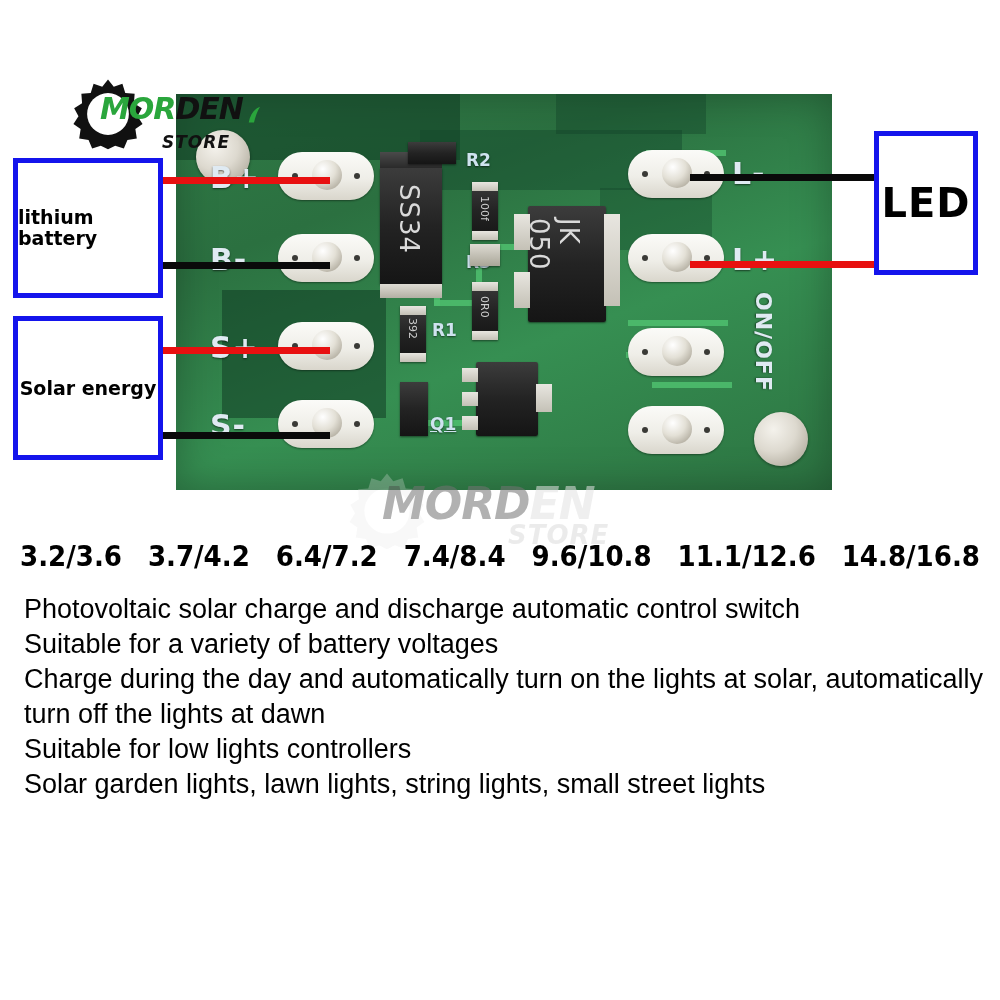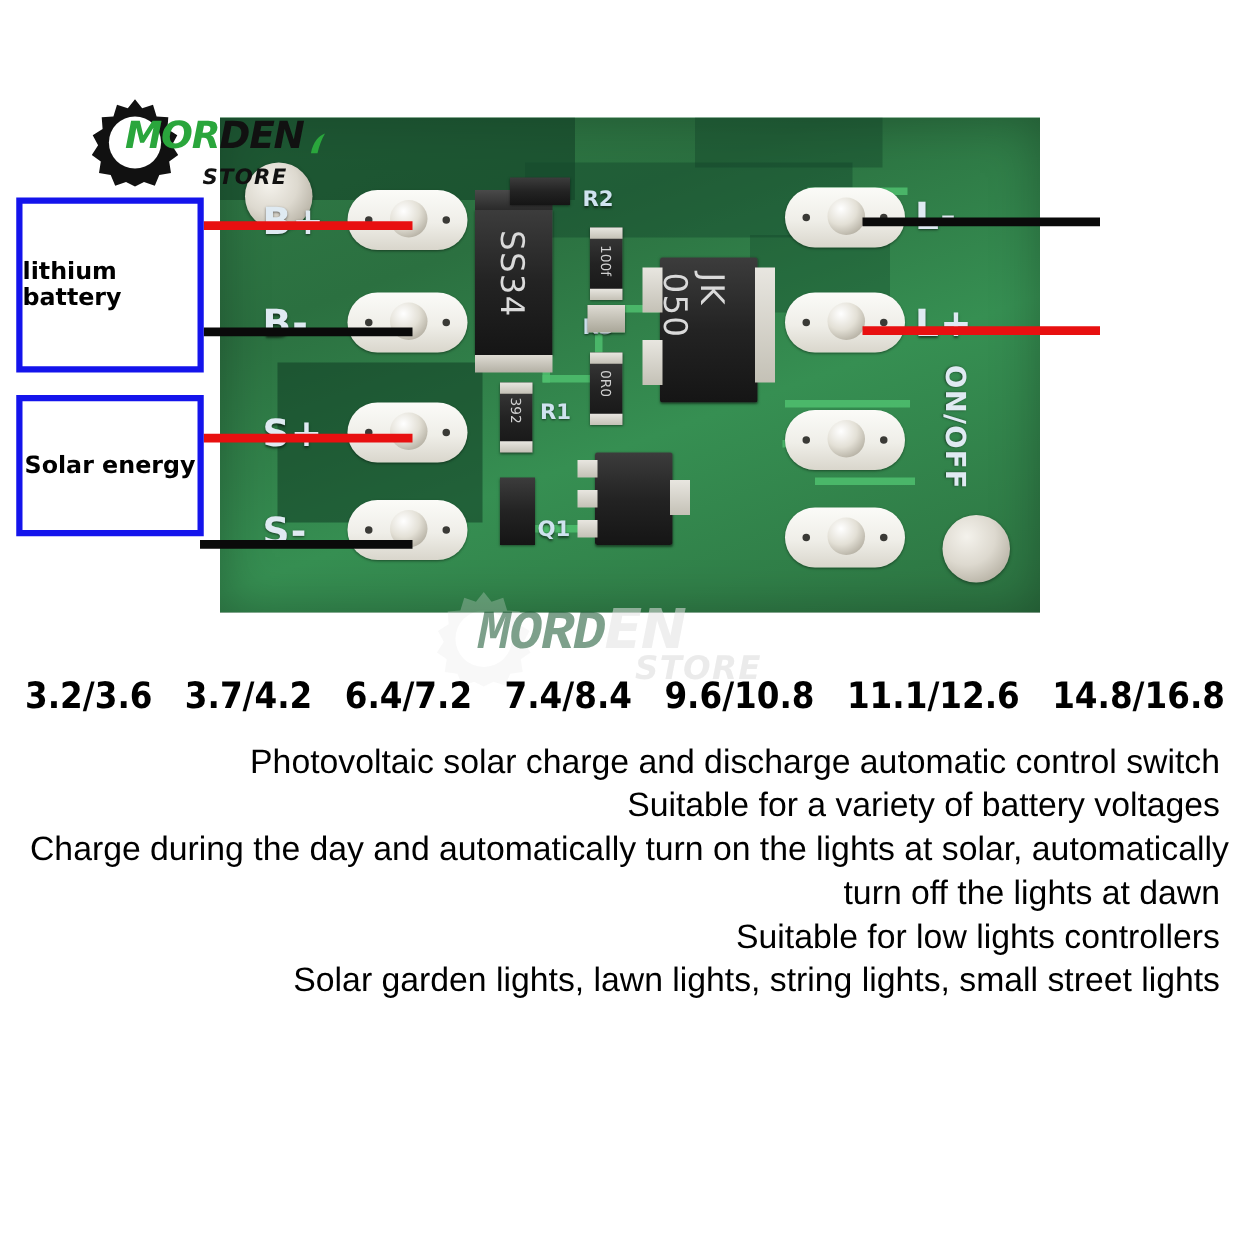--- a/index.html
+++ b/index.html
@@ -204,21 +204,21 @@
   }
   .callout span {
     font-family: "DejaVu Sans", sans-serif;
     font-weight: bold;
     color: #000;
     text-align: left;
     line-height: 1.1;
   }
   #callout-battery { left: 13px;  top: 158px; width: 150px; height: 140px; }
   #callout-battery span { font-size: 19px; }
-  #callout-solar   { left: 13px;  top: 316px; width: 150px; height: 113px; }
+  #callout-solar   { left: 13px;  top: 316px; width: 150px; height: 144px; }
   #callout-solar span { font-size: 19px; }
   #callout-led     { left: 874px; top: 131px; width: 104px; height: 144px; }
   #callout-led span { font-size: 40px; letter-spacing: 1px; }
 
   
   .wire {
     position: absolute;
     height: 7px;
     z-index: 25;
   }
@@ -248,21 +248,21 @@
     position: absolute;
     left: 52px;
     top: 10px;
     font-family: "DejaVu Sans", sans-serif;
     font-weight: bold;
     font-style: italic;
     font-size: 44px;
     letter-spacing: -1px;
     white-space: nowrap;
   }
-  #pcb-watermark .wm2-mor   { color: #14532d; font-family: Liberation Mono, monospace; }
+  #pcb-watermark .wm2-mor   { color: #737373; }
   #pcb-watermark .wm2-den   { color: #e2e2e2; }
   #pcb-watermark .wm2-store {
     position: absolute;
     left: 178px;
     top: 52px;
     font-family: "DejaVu Sans", sans-serif;
     font-weight: bold;
     font-style: italic;
     font-size: 26px;
     color: #dcdcdc;
@@ -288,21 +288,21 @@
     color: #000;
     white-space: nowrap;
   }
 
   
   #description {
     position: absolute;
     left: 24px;
     top: 592px;
     width: 952px;
-    text-align: right;
+    text-align: left;
     z-index: 20;
   }
   #description p {
     margin: 0;
     font-family: "Liberation Sans", sans-serif;
     font-size: 27px;
     line-height: 35px;
     color: #000;
     white-space: nowrap;
   }
@@ -427,21 +427,21 @@
 
     <div class="smd" style="left:352px; top:112px; width:78px; height:116px; border-radius:2px;">
       <div class="cap" style="left:-14px; top:8px;  width:16px; height:36px;"></div>
       <div class="cap" style="left:-14px; top:66px; width:16px; height:36px;"></div>
       <div class="cap" style="left:76px;  top:8px;  width:16px; height:92px;"></div>
       <div class="code big" style="left:56px; top:12px;">JK</div>
       <div class="code big" style="left:26px; top:12px;">050</div>
     </div>
 
     <div class="smd" style="left:224px; top:288px; width:28px; height:54px;"></div>
-    <div class="silk small" style="left:254px; top:320px;">Q1</div>
+    <div class="silk small" style="left:254px; top:320px;text-decoration:underline;">Q1</div>
 
     <div class="smd" style="left:300px; top:268px; width:62px; height:74px; border-radius:2px;">
       <div class="cap" style="left:-14px; top:6px;  width:16px; height:14px;"></div>
       <div class="cap" style="left:-14px; top:30px; width:16px; height:14px;"></div>
       <div class="cap" style="left:-14px; top:54px; width:16px; height:14px;"></div>
       <div class="cap" style="left:60px;  top:22px; width:16px; height:28px;"></div>
     </div>
 
     <div class="smd" style="left:232px; top:48px; width:48px; height:22px;"></div>
     <div class="smd" style="left:294px; top:150px; width:30px; height:22px; background:linear-gradient(180deg,#dedbd3,#a9a698);"></div>
@@ -461,20 +461,23 @@
   <div class="wire red" style="left:160px; top:347px; width:170px;"></div>
   <div class="wire black" style="left:160px; top:432px; width:170px;"></div>
   <div class="wire black" style="left:690px; top:174px; width:190px;"></div>
   <div class="wire red" style="left:690px; top:261px; width:190px;"></div>
 
   <div class="callout" id="callout-battery">
     <span>lithium battery</span>
   </div>
   <div class="callout" id="callout-solar">
     <span>Solar energy</span>
+  </div>
+  <div class="callout" id="callout-led">
+    <span>LED</span>
   </div>
 
   <div id="voltage-row">
     <div class="volt">3.2/3.6</div>
     <div class="volt">3.7/4.2</div>
     <div class="volt">6.4/7.2</div>
     <div class="volt">7.4/8.4</div>
     <div class="volt">9.6/10.8</div>
     <div class="volt">11.1/12.6</div>
     <div class="volt">14.8/16.8</div>

